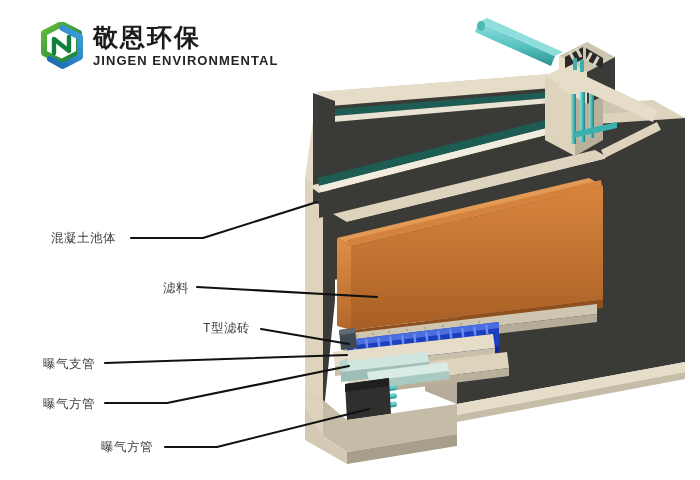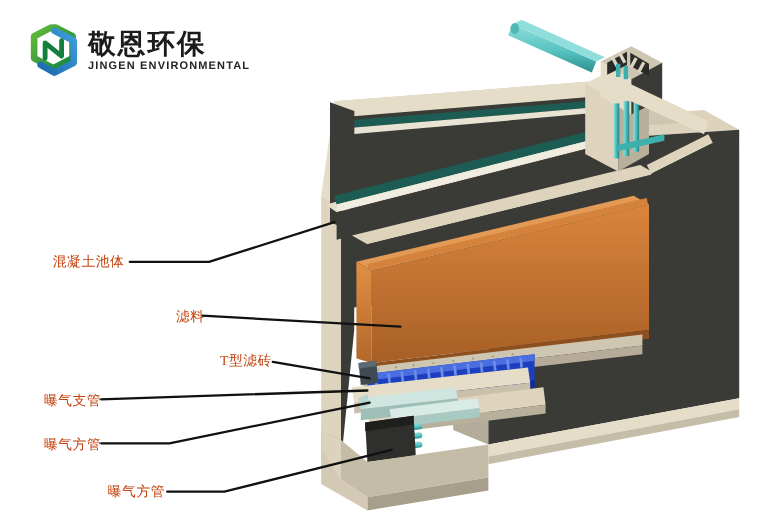--- a/index.html
+++ b/index.html
@@ -9,21 +9,21 @@
   body {
     width: 700px;
     height: 480px;
     background: #ffffff;
     font-family: "Liberation Sans", sans-serif;
     overflow: hidden;
     position: relative;
   }
   #stage {
     position: absolute;
-    left: 4px; top: 0;
+    left: 17px; top: 0;
     width: 632px; height: 480px;
   }
 
   
   .logo-block {
     position: absolute;
     left: 22px;
     top: 22px;
     display: flex;
     align-items: center;
@@ -43,37 +43,36 @@
   .logo-cn {
     font-size: 25px;
     font-weight: bold;
     letter-spacing: 2px;
     color: #1b1b1b;
     font-family: "DejaVu Sans", "Liberation Sans", sans-serif;
     white-space: nowrap;
   }
   .logo-en {
     margin-top: 4px;
-    font-size: 10px;
+    font-size: 13px;
     font-weight: bold;
     letter-spacing: 1.05px;
     color: #242424;
     white-space: nowrap;
     font-family: "Liberation Sans", sans-serif;
   }
 
   
   .callout {
     position: absolute;
     font-size: 12.5px;
-    color: #c2410c;
+    color: #404040;
     white-space: nowrap;
-    font-family: Liberation Serif, serif;
+    font-family: Liberation Mono, monospace;
     letter-spacing: 0.5px;
-    margin-left: 10px;
   }
 
   
   svg.scene {
     position: absolute;
     left: 0; top: 0;
     width: 700px;
     height: 480px;
   }
 </style>

